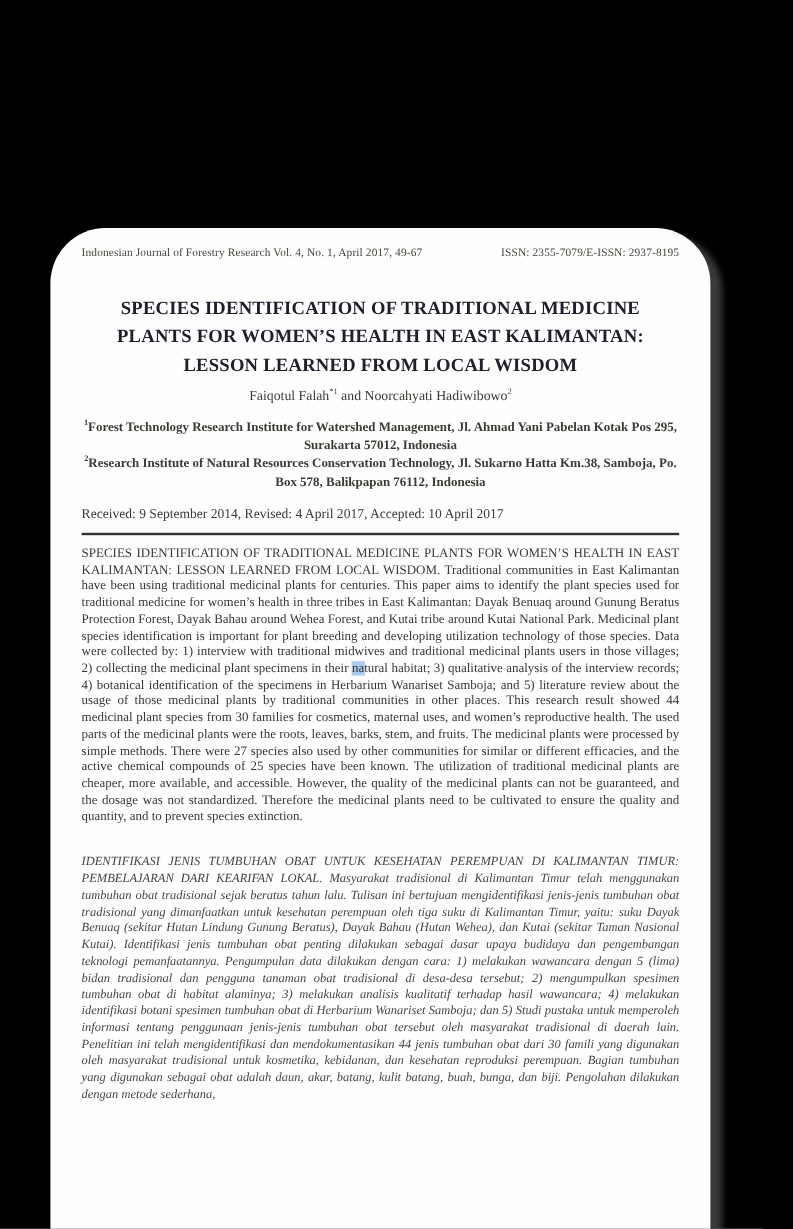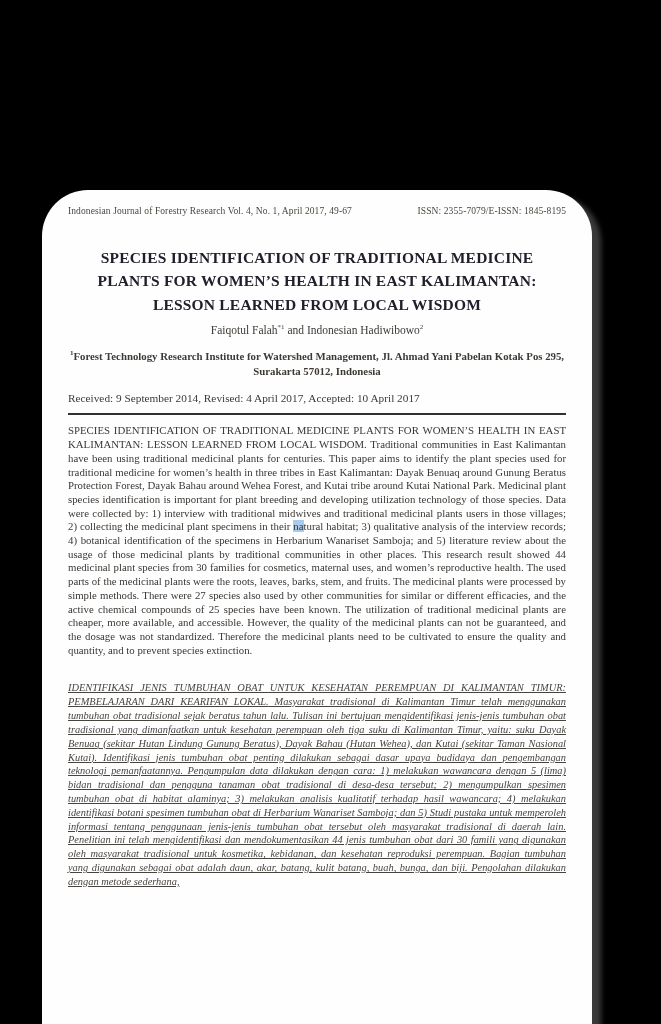--- a/index.html
+++ b/index.html
@@ -55,49 +55,50 @@
     text-align:justify;color:#3a3733;
   }
   .keywords{
     margin:15px 0 0 0;
     font-size:11px;color:#3a3733;
   }
   .abstract-id{
     margin:24px 0 0 0;
     font-style:italic;
     font-size:10.4px;line-height:1.33;
-    text-align:justify;color:#474440;text-decoration:underline;
+    text-align:justify;color:#474440;
   }
   .sel{}
   .footnote-wrap{
     position:absolute;left:26px;bottom:24px;width:498px;
   }
   .footnote-rule{
     width:188px;border:none;border-top:2px solid #3b3936;margin:0 0 9px 0;
   }
   .footnote{
     font-size:8.5px;color:#55514b;
   }
 </style>
 </head>
 <body style="background: rgb(0, 0, 0);">
 
 <div class="card">
 
   <div class="hdr">
     <span>Indonesian Journal of Forestry Research Vol. 4, No. 1, April 2017, 49-67</span>
-    <span>ISSN: 2355-7079/E-ISSN: 1845-8195</span>
+    <span>ISSN: 2355-7079/E-ISSN: 2937-8195</span>
   </div>
 
   <div class="title">SPECIES IDENTIFICATION OF TRADITIONAL MEDICINE PLANTS FOR WOMEN’S HEALTH IN EAST KALIMANTAN: LESSON LEARNED FROM LOCAL WISDOM</div>
 
-  <div class="authors"><span>Faiqotul Falah</span><sup>*1</sup><span> and </span><span>Indonesian Hadiwibowo</span><sup>2</sup></div>
+  <div class="authors"><span>Faiqotul Falah</span><sup>*1</sup><span> and </span><span>Noorcahyati Hadiwibowo</span><sup>2</sup></div>
 
   <div class="affils">
     <p class="aff"><sup>1</sup><span>Forest Technology Research Institute for Watershed Management, Jl. Ahmad Yani Pabelan Kotak Pos 295, Surakarta 57012, Indonesia</span></p>
+    <p class="aff"><sup>2</sup><span>Research Institute of Natural Resources Conservation Technology, Jl. Sukarno Hatta Km.38, Samboja, Po. Box 578, Balikpapan 76112, Indonesia</span></p>
   </div>
 
   <div class="dates">Received: 9 September 2014,  Revised:  4 April 2017, Accepted: 10 April 2017</div>
 
   <hr class="rule">
 
   <p class="abstract"><span>SPECIES IDENTIFICATION OF TRADITIONAL MEDICINE PLANTS FOR WOMEN’S HEALTH IN EAST KALIMANTAN: LESSON LEARNED FROM LOCAL WISDOM.</span><span> Traditional communities in East Kalimantan have been using traditional medicinal plants for centuries. This paper aims to identify the plant species used for traditional medicine for women’s health in three tribes in East Kalimantan: Dayak Benuaq around Gunung Beratus Protection Forest, Dayak Bahau around Wehea Forest, and Kutai tribe around Kutai National Park. Medicinal plant species identification is important for plant breeding and developing utilization technology of those species. Data were collected by: 1) interview with traditional midwives and traditional medicinal plants users in those villages; 2) collecting the medicinal plant specimens in their </span><span class="sel" style="background: rgb(169, 203, 238);">na</span><span>tural habitat; 3) qualitative analysis of the interview records; 4) botanical identification of the specimens in Herbarium Wanariset Samboja; and 5) literature review about the usage of those medicinal plants by traditional communities in other places. This research result showed 44 medicinal plant species from 30 families for cosmetics, maternal uses, and women’s reproductive health. The used parts of the medicinal plants were the roots, leaves, barks, stem, and fruits. The medicinal plants were processed by simple methods. There were 27 species also used by other communities for similar or different efficacies, and the active chemical compounds of 25 species have been known. The utilization of traditional medicinal plants are cheaper, more available, and accessible. However, the quality of the medicinal plants can not be guaranteed, and the dosage was not standardized. Therefore the medicinal plants need to be cultivated to ensure the quality and quantity, and to prevent species extinction.</span></p>
 
 
   <p class="abstract-id"><span>IDENTIFIKASI JENIS TUMBUHAN OBAT UNTUK KESEHATAN PEREMPUAN DI KALIMANTAN TIMUR: PEMBELAJARAN DARI KEARIFAN LOKAL.</span><span> Masyarakat tradisional di Kalimantan Timur telah menggunakan tumbuhan obat tradisional sejak beratus tahun lalu. Tulisan ini bertujuan mengidentifikasi jenis-jenis tumbuhan obat tradisional yang dimanfaatkan untuk kesehatan perempuan oleh tiga suku di Kalimantan Timur, yaitu: suku Dayak Benuaq (sekitar Hutan Lindung Gunung Beratus), Dayak Bahau (Hutan Wehea), dan Kutai (sekitar Taman Nasional Kutai). Identifikasi jenis tumbuhan obat penting dilakukan sebagai dasar upaya budidaya dan pengembangan teknologi pemanfaatannya. Pengumpulan data dilakukan dengan cara: 1) melakukan wawancara dengan 5 (lima) bidan tradisional dan pengguna tanaman obat tradisional di desa-desa tersebut; 2) mengumpulkan spesimen tumbuhan obat di habitat alaminya; 3) melakukan analisis kualitatif terhadap hasil wawancara; 4) melakukan identifikasi botani spesimen tumbuhan obat di Herbarium Wanariset Samboja; dan 5) Studi pustaka untuk memperoleh informasi tentang penggunaan jenis-jenis tumbuhan obat tersebut oleh masyarakat tradisional di daerah lain. Penelitian ini telah mengidentifikasi dan mendokumentasikan 44 jenis tumbuhan obat dari 30 famili yang digunakan oleh masyarakat tradisional untuk kosmetika, kebidanan, dan kesehatan reproduksi perempuan. Bagian tumbuhan yang digunakan sebagai obat adalah daun, akar, batang, kulit batang, buah, bunga, dan biji. Pengolahan dilakukan dengan metode sederhana,</span></p>

